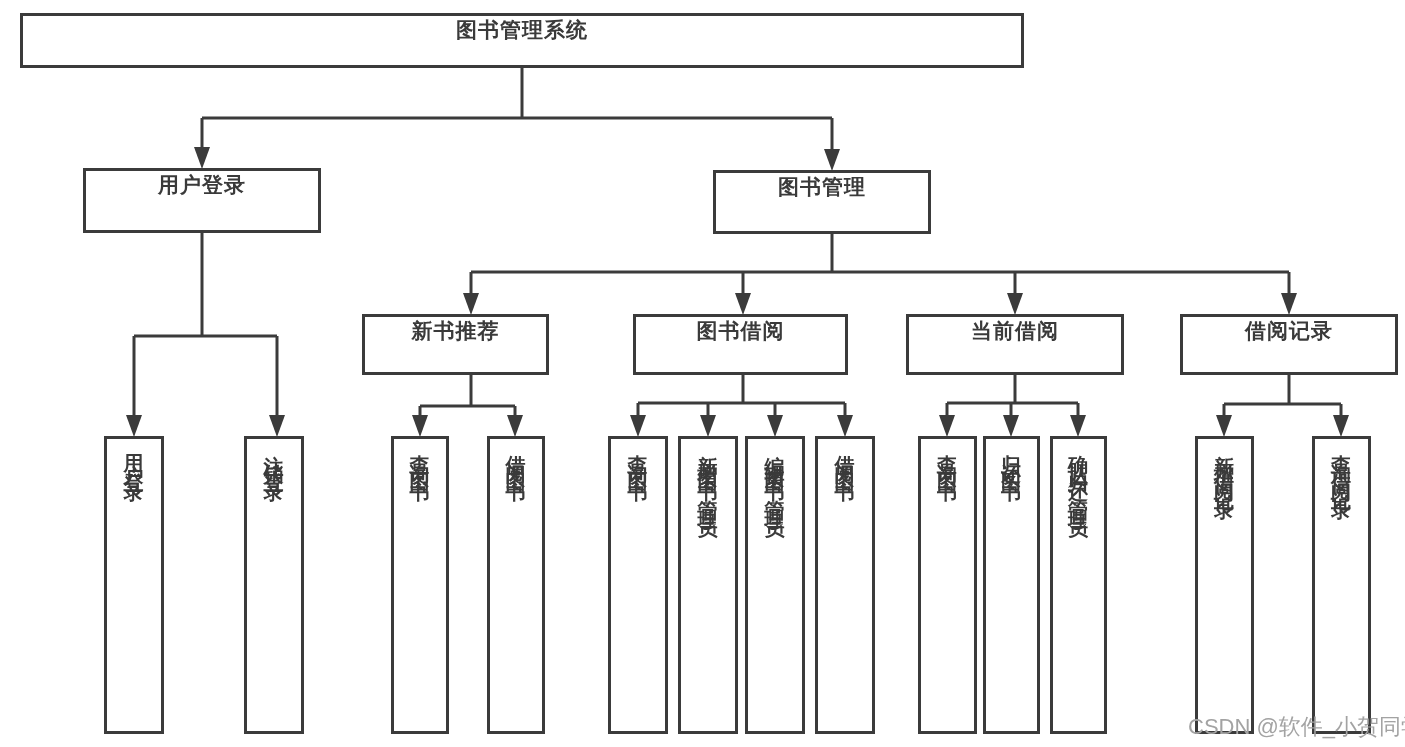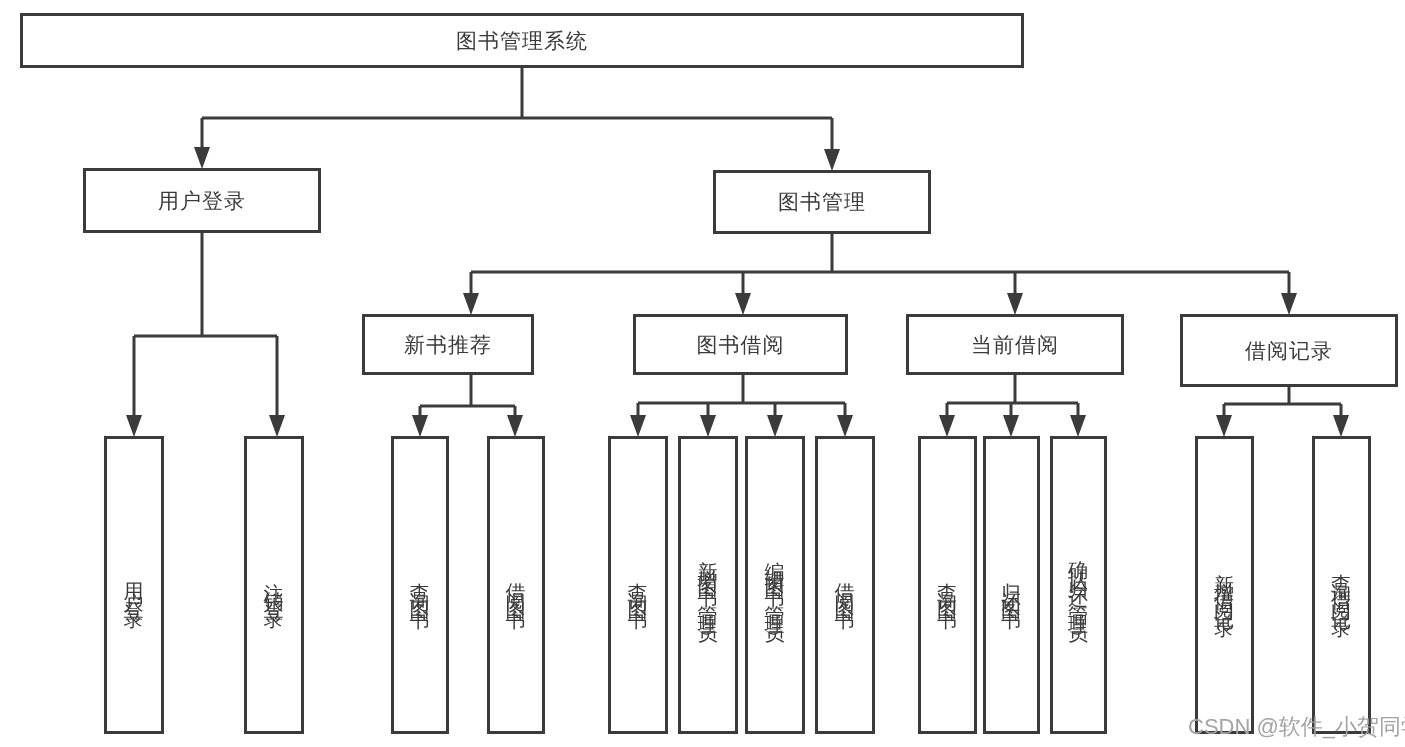--- a/index.html
+++ b/index.html
@@ -18,25 +18,26 @@
     color:var(--text);
   }
   #connectors{position:absolute;left:0;top:0;width:1405px;height:747px;}
   #connectors path{stroke:var(--line);stroke-width:3;fill:none;}
   #connectors polygon{fill:var(--line);stroke:none;}
   .node{
     position:absolute;
     box-sizing:border-box;
     border:3px solid var(--line);
     background:var(--bg);
-    display:flex;align-items:center;justify-content:center;
+    display:flex;justify-content:center;
     font-size:21px;
     color:var(--text);
     letter-spacing:1px;
     z-index:2;
+    font-weight:bold;
   }
   .leaf{font-size:20px;}
   .leaf .vtext{
     writing-mode:vertical-rl;
     text-orientation:mixed;
     line-height:1;
     letter-spacing:9px;
     white-space:nowrap;
   }
   #watermark{
@@ -126,30 +127,30 @@
     <span>图书管理系统</span>
   </div>
 
   <div class="node" style="left:83px;top:168px;width:238px;height:65px;">
     <span>用户登录</span>
   </div>
   <div class="node" style="left:713px;top:170px;width:218px;height:64px;">
     <span>图书管理</span>
   </div>
 
-  <div class="node" style="left:362px;top:314px;width:172px;height:61px;">
+  <div class="node" style="left:362px;top:314px;width:187px;height:61px;">
     <span>新书推荐</span>
   </div>
   <div class="node" style="left:633px;top:314px;width:215px;height:61px;">
     <span>图书借阅</span>
   </div>
   <div class="node" style="left:906px;top:314px;width:218px;height:61px;">
     <span>当前借阅</span>
   </div>
-  <div class="node" style="left:1180px;top:314px;width:218px;height:73px;">
+  <div class="node" style="left:1180px;top:314px;width:218px;height:61px;">
     <span>借阅记录</span>
   </div>
 
   <div class="node leaf" style="left:104px;top:436px;width:60px;height:298px;">
     <span class="vtext">用户登录</span>
   </div>
   <div class="node leaf" style="left:244px;top:436px;width:60px;height:298px;">
     <span class="vtext">注销登录</span>
   </div>
 

